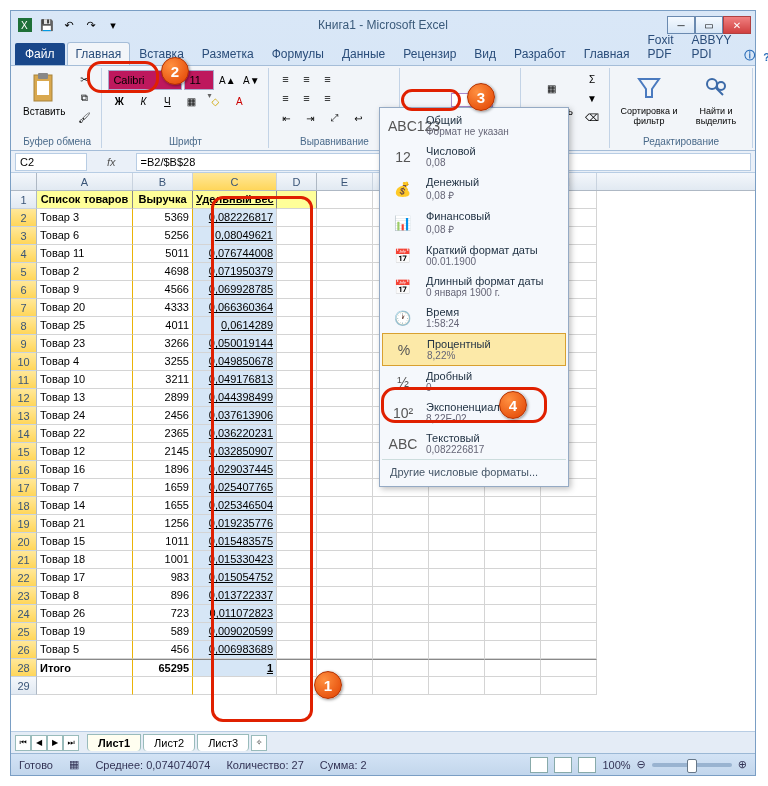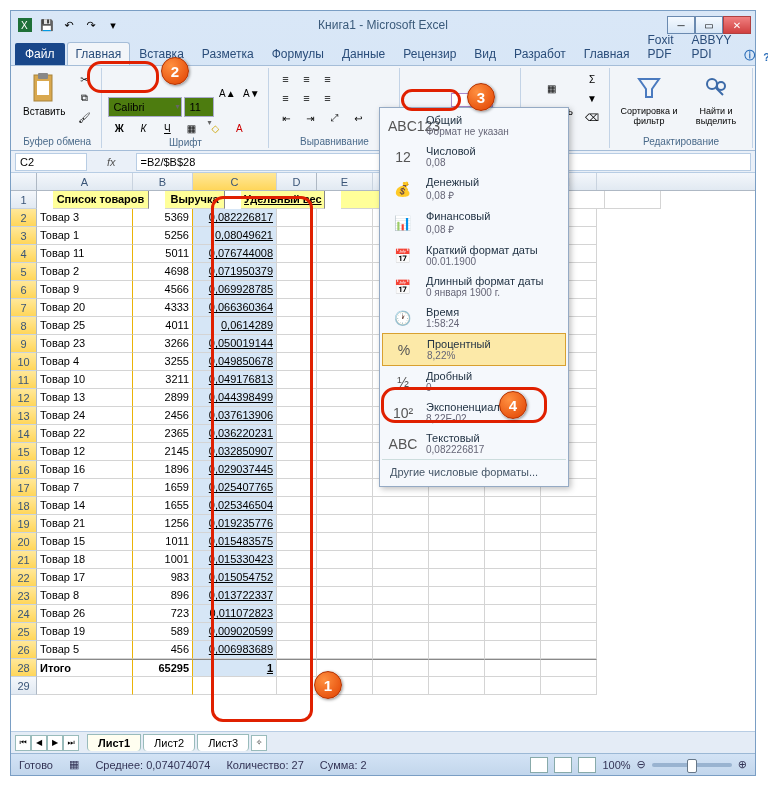--- a/index.html
+++ b/index.html
@@ -39,21 +39,21 @@
   
   .ribbon { background:#f2f5f9; border-top:1px solid #a5bdd8; border-bottom:1px solid #a5bdd8; height:86px; display:flex; padding:2px; gap:0; overflow:hidden;}
   .group { border-right:1px solid #c3d3e6; padding:2px 6px 1px 6px; display:flex; flex-direction:column;}
   .group-label { text-align:center; font-size:10px; color:#4a6a8a; margin-top:auto;}
   .group-body { flex:1; display:flex; align-items:flex-start; gap:4px;}
   .big-btn { display:flex; flex-direction:column; align-items:center; gap:2px; padding:2px 4px; font-size:10px;}
   .big-btn .ico { width:32px; height:32px; display:flex;align-items:center;justify-content:center;}
   .small-stack { display:flex; flex-direction:column; gap:1px;}
   .small-btn { width:22px; height:18px; display:flex;align-items:center;justify-content:center; font-size:10px;}
   .font-row { display:flex; gap:2px; align-items:center;}
-  .font-combo { background:#4d7c0f; border:1px solid #aac; padding:1px 14px 1px 4px; font-size:11px; position:relative; height:20px; line-height:16px;margin-top:27px;}
+  .font-combo { background:#be185d; border:1px solid #aac; padding:1px 14px 1px 4px; font-size:11px; position:relative; height:20px; line-height:16px;}
   .font-combo::after { content:"▾"; position:absolute; right:2px; font-size:8px; color:#666;}
   .align-grid { display:grid; grid-template-columns:repeat(3,20px); gap:1px;}
   .align-btn { width:20px;height:18px;display:flex;align-items:center;justify-content:center;border:1px solid transparent;}
   
   .formula-row { display:flex; align-items:center; height:22px; background:#eaf0f8; border-bottom:1px solid #b8cde4; gap:14px; padding:0 4px;}
   .namebox { width:72px; background:#fff; border:1px solid #b8cde4; padding:1px 4px; font-size:11px; height:18px; line-height:14px;}
   .fx { font-style:italic; color:#555; padding:0 6px;}
   .fbar { flex:1; background:#fff; border:1px solid #b8cde4; padding:1px 4px; font-size:11px; height:18px; line-height:14px;}
   
   .grid-area { background:#fff; position:relative; height:558px; overflow:hidden;}
@@ -63,21 +63,21 @@
   .ch-A{width:96px} .ch-B{width:60px} .ch-C{width:84px;background:linear-gradient(#ffe89a,#ffd65a);} .ch-D{width:40px;border-right:1px solid #aeb8c4}
   .ch-other{width:56px}
   
   .rows { }
   .row { display:flex; height:18px;}
   .rh { width:26px; text-align:center; font-size:11px; color:#3a5577; background:linear-gradient(#f4f7fb,#e1e9f2); border-right:1px solid #aeb8c4; border-bottom:1px solid #c9d3df; line-height:18px;}
   .rh.sel { background:linear-gradient(#ffe89a,#ffd65a);}
   .cell { border-right:1px solid #d4d4d4; border-bottom:1px solid #d4d4d4; padding:0 3px; font-size:11px; line-height:17px; overflow:hidden; white-space:nowrap;}
   .cell.A{width:96px; text-align:left;} .cell.B{width:60px; text-align:right;} .cell.C{width:84px; text-align:right;text-decoration:underline;} .cell.D{width:40px;}
   .cell.other{width:56px;}
-  .hdr-cell { font-weight:bold; text-align:center !important; background:#ffff99; border-right:1px solid #888;margin-left:16px;}
+  .hdr-cell { font-weight:bold; text-align:center !important; background:#ffff99; border-right:1px solid #888;}
   .data-border { border-right:1px solid #eab308;}
   .selcol { background:#d6e6f6;}
   .total-row .cell { font-weight:bold; border-top:1px solid #888;}
   
   .sheet-tabs { display:flex; align-items:center; height:22px; background:#e4ecf6; border-top:1px solid #b8cde4; padding:0 4px; gap:2px;}
   .nav-btns { display:flex; gap:0; margin-right:6px;}
   .nav-btn { width:16px;height:16px;border:1px solid #9bb;background:#fff;font-size:8px;display:flex;align-items:center;justify-content:center;}
   .stab { background:#fff; border:1px solid #9bb; border-bottom:none; padding:2px 10px; font-size:11px; border-radius:0 0 4px 4px;}
   .stab.active { background:#fffef0; font-weight:bold;}
   
@@ -340,21 +340,21 @@
           <div class="cell C selcol">0,082226817</div>
           <div class="cell D"></div>
           <div class="cell other"></div>
           <div class="cell other"></div>
           <div class="cell other"></div>
           <div class="cell other"></div>
           <div class="cell other"></div>
         </div>
         <div class="row">
           <div class="rh sel">3</div>
-          <div class="cell A data-border">Товар 1</div>
+          <div class="cell A data-border">Товар 6</div>
           <div class="cell B data-border">5256</div>
           <div class="cell C selcol">0,08049621</div>
           <div class="cell D"></div>
           <div class="cell other"></div>
           <div class="cell other"></div>
           <div class="cell other"></div>
           <div class="cell other"></div>
           <div class="cell other"></div>
         </div>
         <div class="row">

